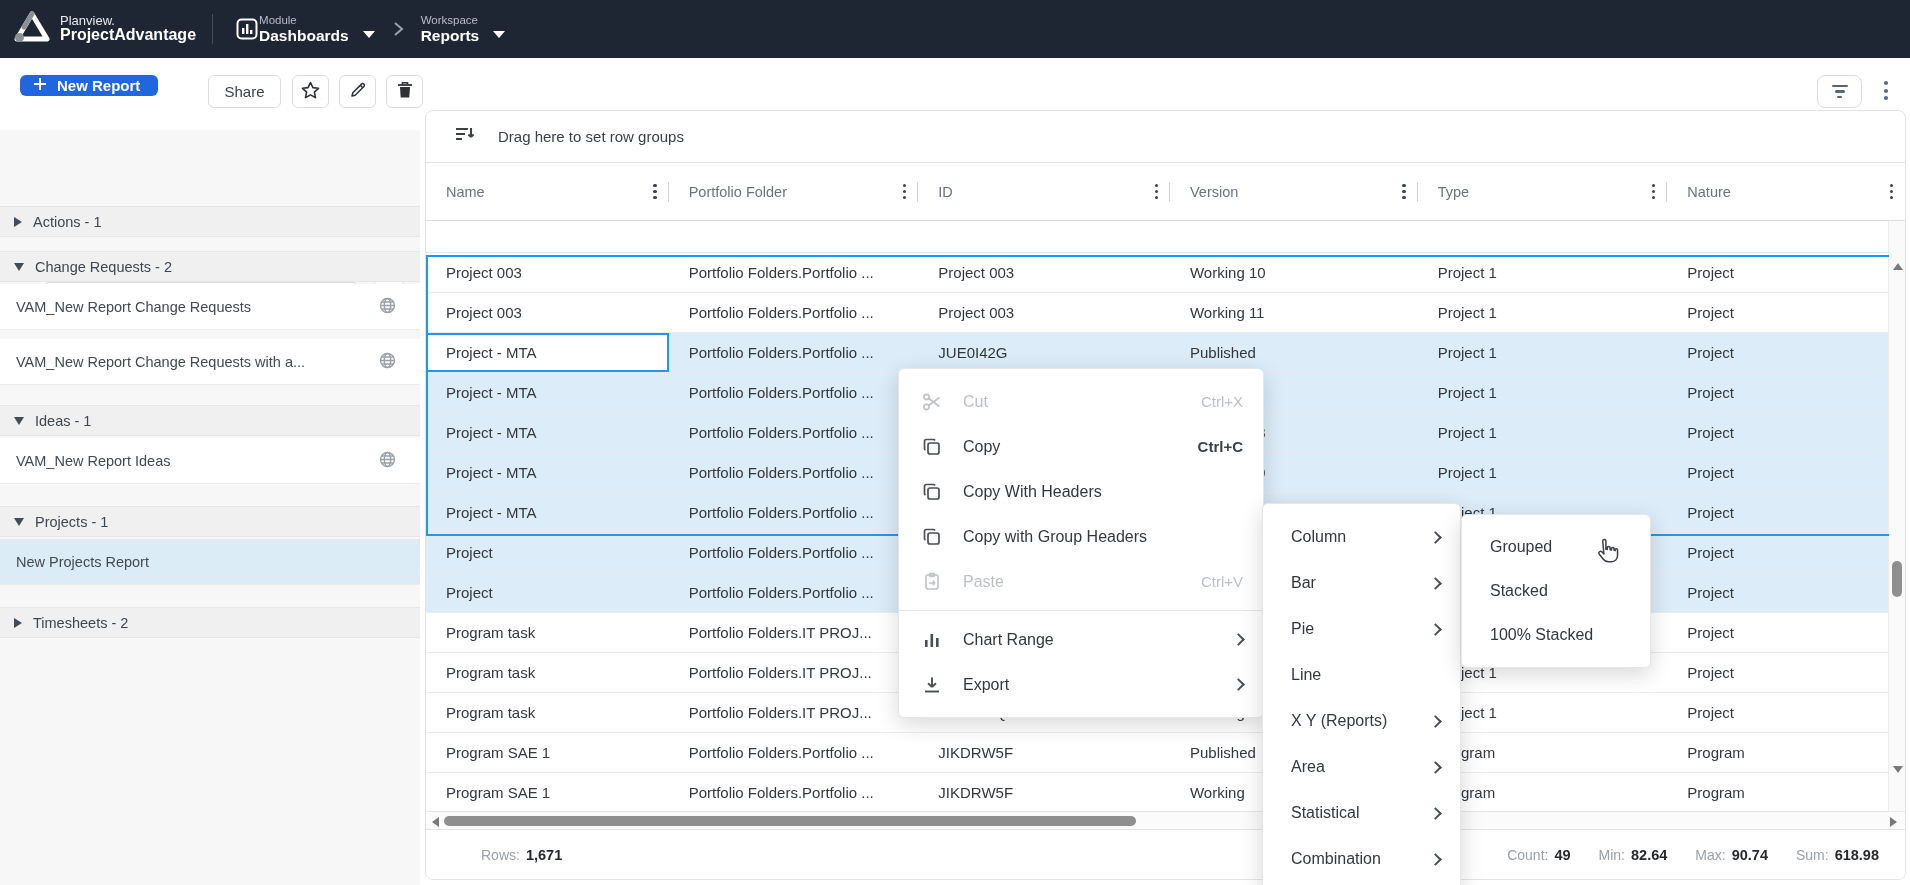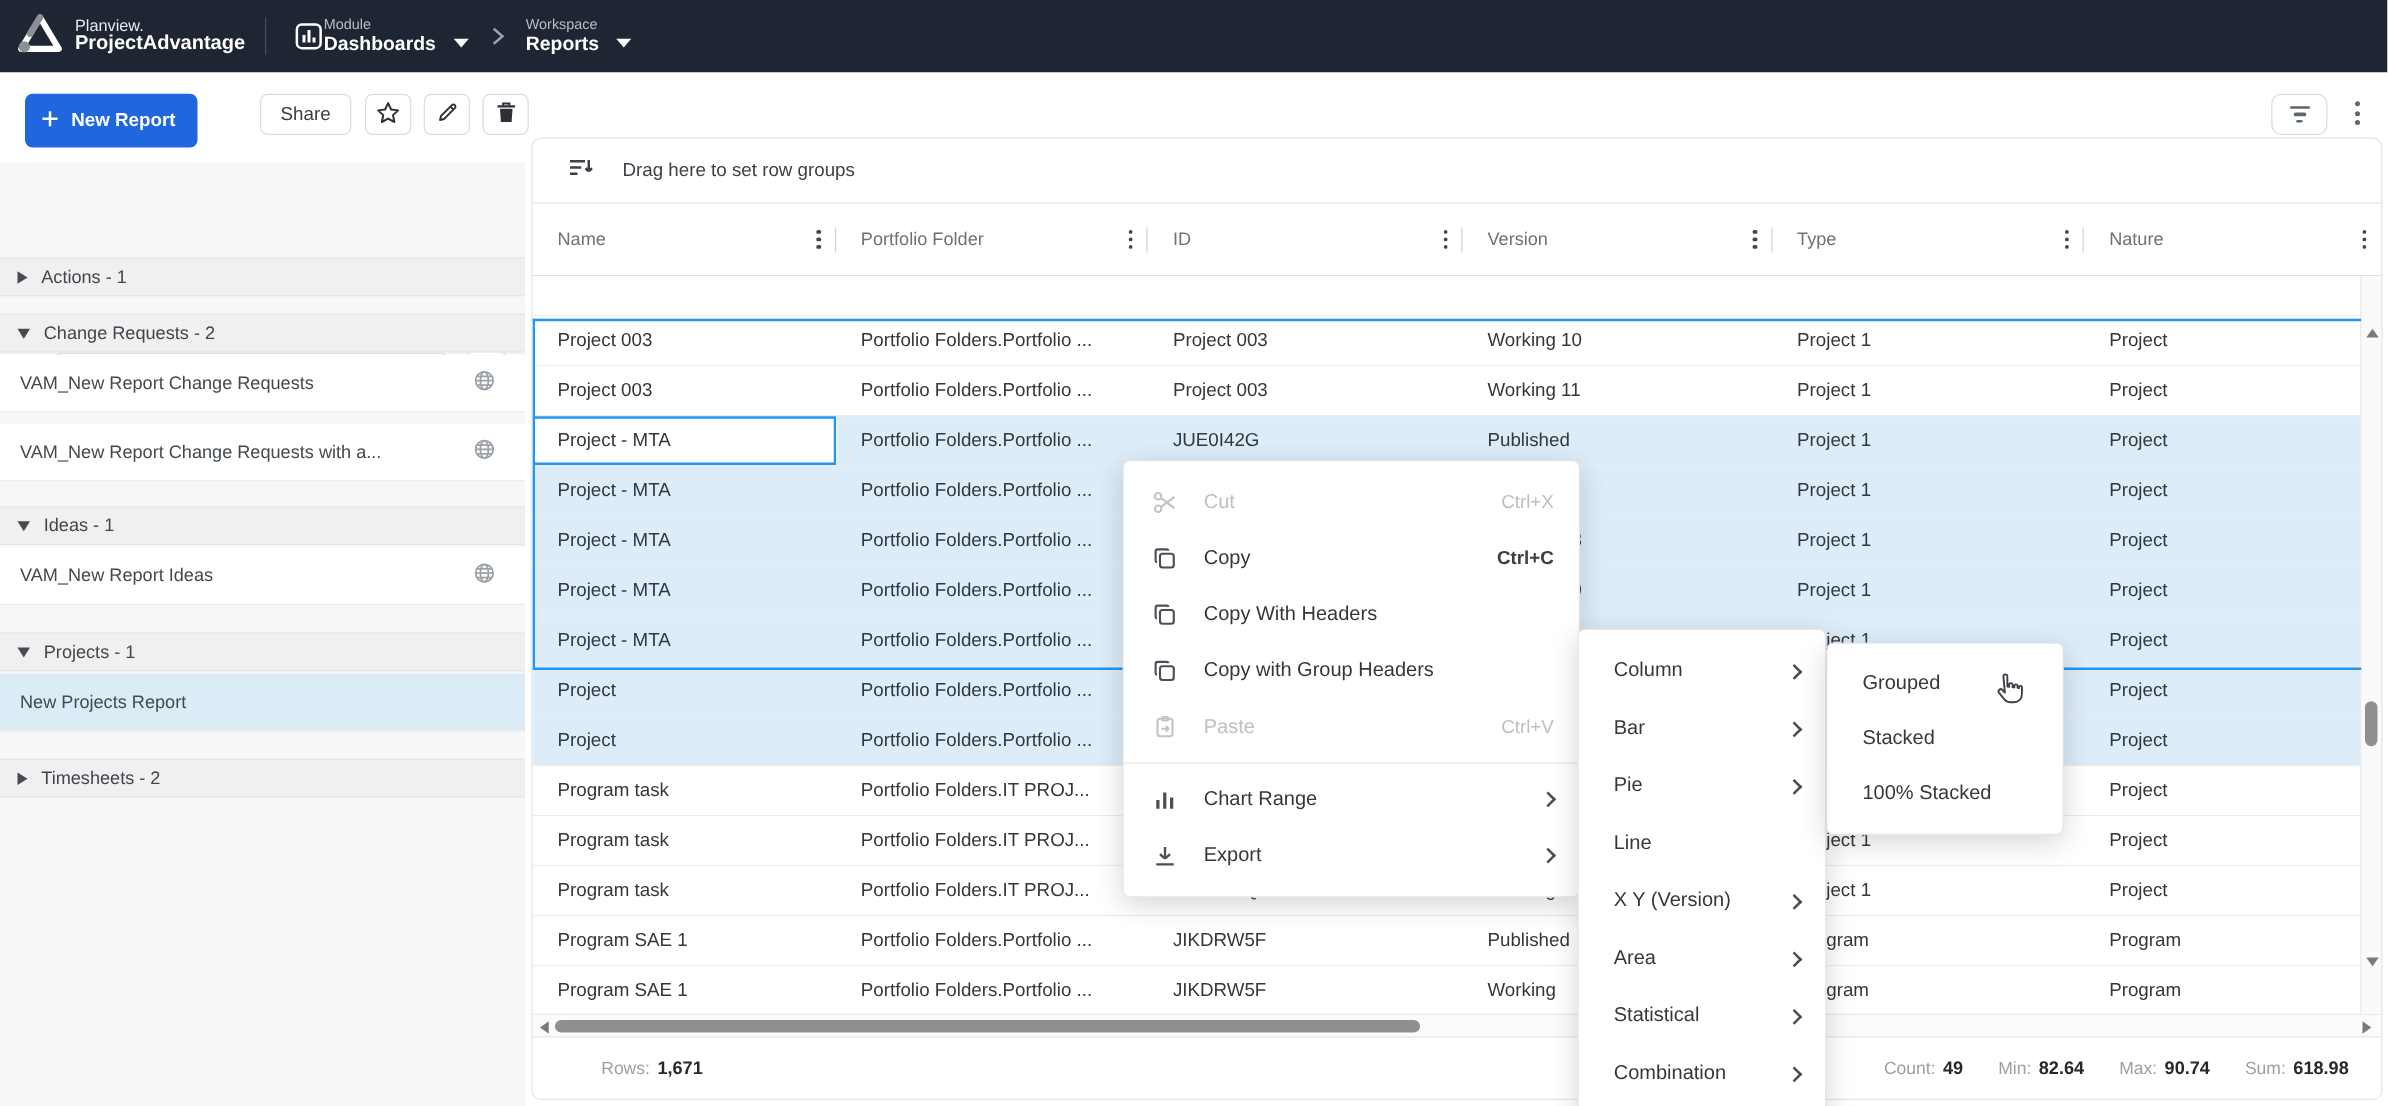--- a/index.html
+++ b/index.html
@@ -23,21 +23,21 @@
   .caret-down { width:0; height:0; border-left:6px solid transparent; border-right:6px solid transparent;
     border-top:7px solid #fff; margin:10px 0 0 14px; }
   .crumb-sep { margin:0 16px; color:#9aa2af; font-size:18px; display:flex; align-items:center; }
   .nav-right { margin-left:auto; display:flex; align-items:center; gap:34px; padding-right:16px; }
   .nav-icon-btn { width:24px; height:24px; display:flex; align-items:center; justify-content:center; cursor:pointer; }
   .avatar { width:34px; height:34px; border-radius:50%; background:#2271e6; color:#fff;
     font-size:12.5px; font-weight:700; display:flex; align-items:center; justify-content:center; }
 
   
   .actionbar { position:absolute; left:0; top:58px; width:1910px; height:72px; background:#fff; }
-  .btn-primary { position:absolute; left:20px; top:17px; height:43px; padding:0 18px 0 12px;
+  .btn-primary { position:absolute; left:20px; top:17px; height:21px; padding:0 18px 0 12px;
     background:#2066df; color:#fff; border:none; border-radius:6px; font-size:15px; font-weight:700;
     display:flex; align-items:center; gap:9px; cursor:pointer; font-family:inherit; }
   .btn-plain { position:absolute; top:17px; height:33px; background:#fff; border:1px solid #dcdcdc;
     border-radius:6px; font-size:15px; color:#383f45; display:flex; align-items:center; justify-content:center;
     cursor:pointer; font-family:inherit; }
   .btn-share { left:208px; width:73px; }
   .btn-icon { width:37px; }
   .btn-star { left:292px; } .btn-pencil { left:339px; } .btn-trash { left:386px; }
   .btn-filter { left:1817px; width:45px; border-radius:8px; }
   .bar-stack { display:flex; flex-direction:column; align-items:center; gap:3px; }
@@ -601,21 +601,21 @@
         <span class="chev"></span>
     </div>
     <div class="m-item">
       <span class="m-label">Pie</span>
         <span class="chev"></span>
     </div>
     <div class="m-item">
       <span class="m-label">Line</span>
     </div>
     <div class="m-item">
-      <span class="m-label">X Y (Version)</span>
+      <span class="m-label">X Y (Reports)</span>
         <span class="chev"></span>
     </div>
     <div class="m-item">
       <span class="m-label">Area</span>
         <span class="chev"></span>
     </div>
     <div class="m-item">
       <span class="m-label">Statistical</span>
         <span class="chev"></span>
     </div>

